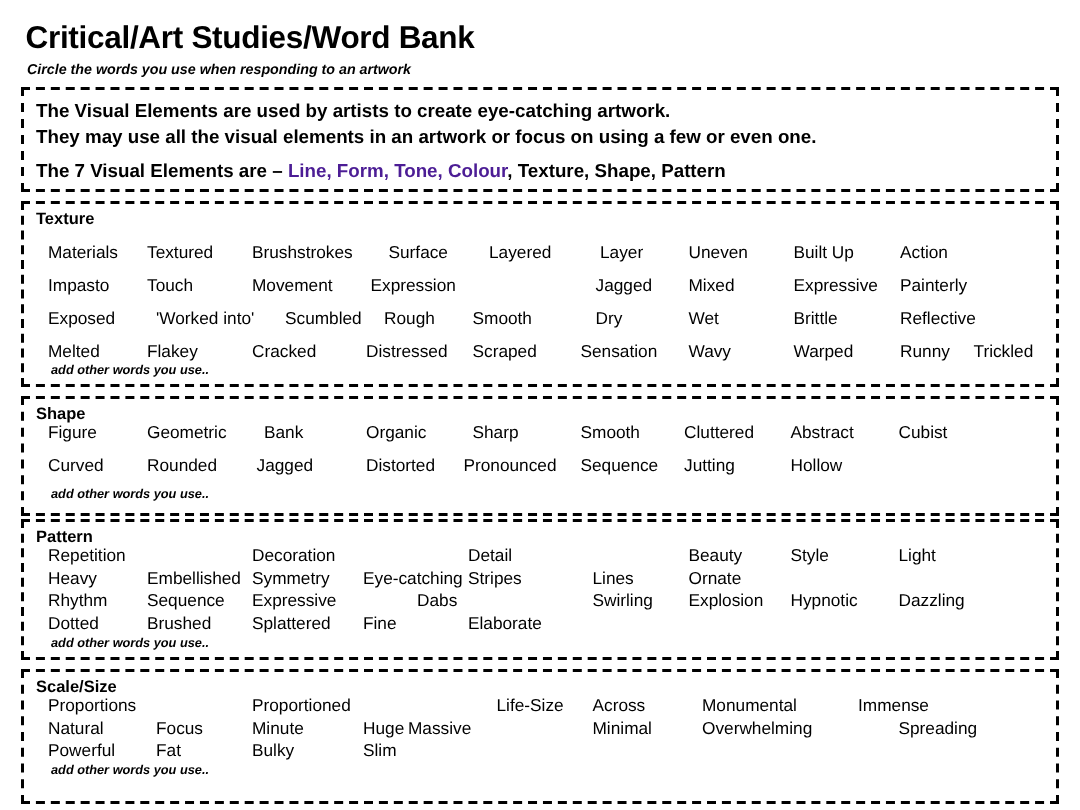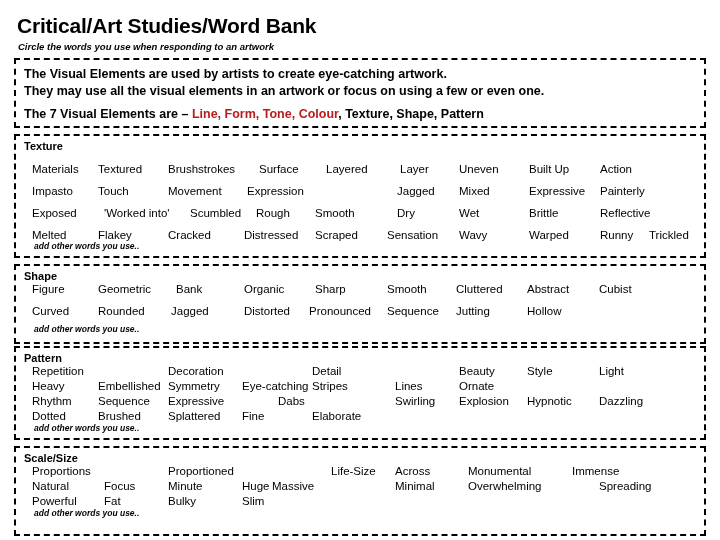--- a/index.html
+++ b/index.html
@@ -55,21 +55,21 @@
   .intro .line {
     position: absolute;
     left: 8px;
     font-size: 12.5px;
     font-weight: bold;
     white-space: nowrap;
   }
   .intro .l1 { top: 7px; }
   .intro .l2 { top: 24px; }
   .intro .l3 { top: 47px; }
-  .grey { color: #b91c1c; }
+  .grey { color: #4c1d95; }
   .dark { color: #000000; }
 
   
   .section { }
   .sec-texture { top: 134px; height: 124px; }
   .sec-shape   { top: 264px; height: 80px; }
   .sec-pattern { top: 346px; height: 94px; }
   .sec-scale   { top: 446px; height: 90px; }
 
   .sec-head {

